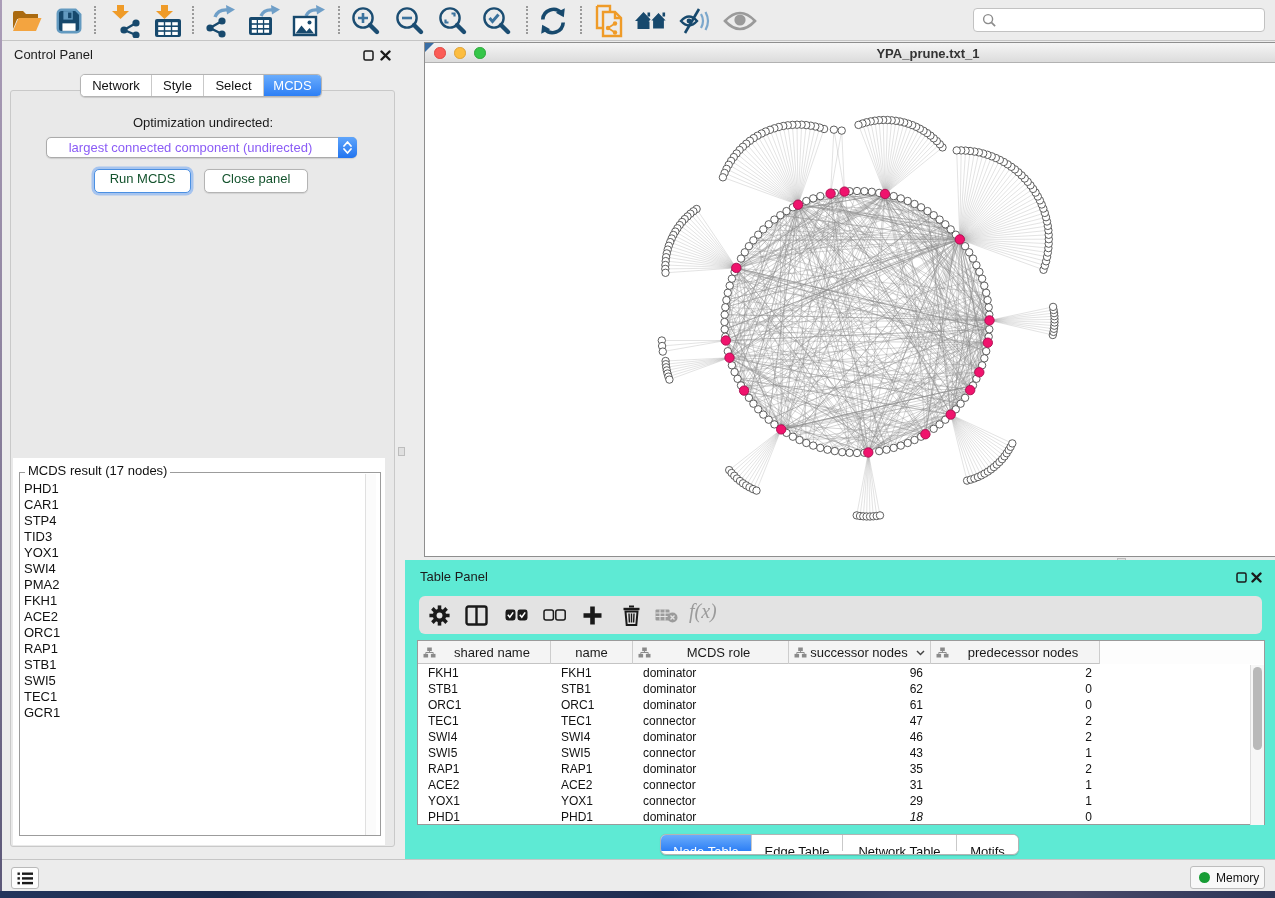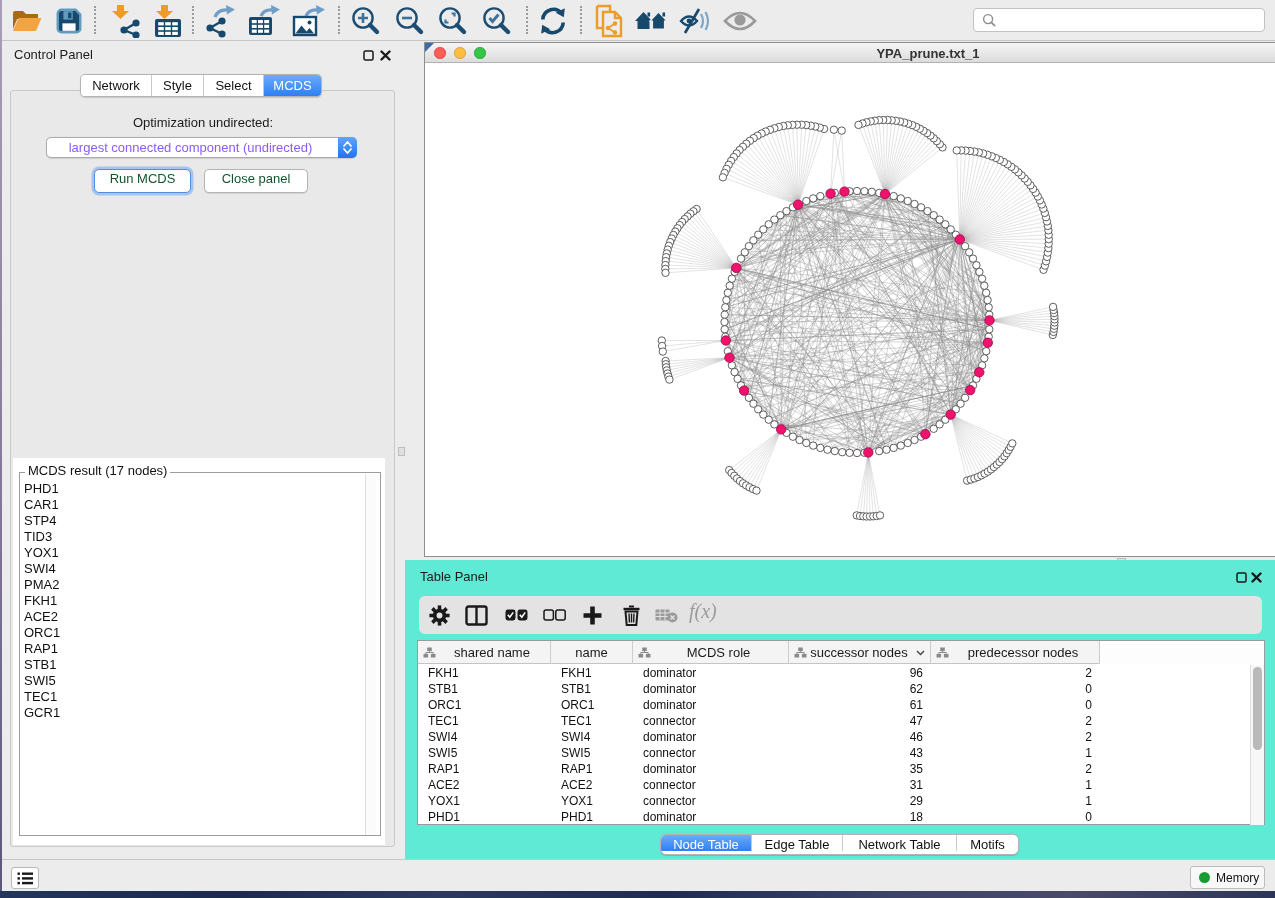--- a/index.html
+++ b/index.html
@@ -71,21 +71,21 @@
 #nt-header { position:absolute; left:0; top:0; width:846px; height:23px; background:#f4f4f4; border-bottom:1px solid #c4c4c4; display:flex; }
 .nt-hcell { height:23px; border-right:1px solid #cdcdcd; display:flex; align-items:center; justify-content:center; font-size:13px; color:#1a1a1a; position:relative; }
 .nt-hcell .hier { position:absolute; left:5px; top:6px; }
 .nt-hcell .chev { margin-left:8px; }
 #nt-body { position:absolute; left:0; top:24px; width:846px; }
 .nt-row { height:16px; display:flex; }
 .nt-cell { font-size:12px; line-height:16px; color:#111; overflow:hidden; }
 #nt-scroll { position:absolute; right:0; top:24px; width:14px; height:160px; background:#f7f7f7; border-left:1px solid #dedede; }
 #nt-thumb { position:absolute; left:2px; top:2px; width:9px; height:83px; background:#b9b9b9; border-radius:5px; }
 #tp-tabs { position:absolute; left:255px; top:274px; height:21px; display:flex; border:1px solid #b4b4b4; border-radius:6px; background:#fff; overflow:hidden; box-shadow:0 0.5px 1px rgba(0,0,0,.15); }
-.tp-tab { height:16px; line-height:19px; font-size:13px; padding:0; color:#111; border-right:1px solid #c9c9c9; background:#fff; }
+.tp-tab { height:16px; line-height:19px; font-size:13px; padding:7px; color:#111; border-right:1px solid #c9c9c9; background:#fff; }
 .tp-tab:last-child { border-right:none; }
 .tp-tab { text-align:center; }
 #tp-tabs .tp-tab:nth-child(1){width:91px}
 #tp-tabs .tp-tab:nth-child(2){width:91px}
 #tp-tabs .tp-tab:nth-child(3){width:114px}
 #tp-tabs .tp-tab:nth-child(4){width:61px}
 .tp-tab.active { background:linear-gradient(#6aacfc,#2d7ff5); color:#fff; }
 
 
 #status-bar { position:absolute; left:2px; top:859px; width:1273px; height:32px; background:#ececec; border-top:1px solid #c6c6c6; }
@@ -819,21 +819,21 @@
           <div class="nt-cell" style="width: 133px; text-align: left; padding: 0px 0px 0px 10px;">YOX1</div>
           <div class="nt-cell" style="width: 82px; text-align: left; padding: 0px 0px 0px 10px;">YOX1</div>
           <div class="nt-cell" style="width: 156px; text-align: left; padding: 0px 0px 0px 10px;">connector</div>
           <div class="nt-cell" style="width: 142px; text-align: right; padding: 0px 8px 0px 0px;">29</div>
           <div class="nt-cell" style="width: 169px; text-align: right; padding: 0px 8px 0px 0px;">1</div>
         </div>
         <div class="nt-row">
           <div class="nt-cell" style="width: 133px; text-align: left; padding: 0px 0px 0px 10px;">PHD1</div>
           <div class="nt-cell" style="width: 82px; text-align: left; padding: 0px 0px 0px 10px;">PHD1</div>
           <div class="nt-cell" style="width: 156px; text-align: left; padding: 0px 0px 0px 10px;">dominator</div>
-          <div class="nt-cell" style="width: 142px; text-align: right; padding: 0px 8px 4px 0px;">18</div>
+          <div class="nt-cell" style="width: 142px; text-align: right; padding: 0px 8px 4px 0px; font-style: italic;">18</div>
           <div class="nt-cell" style="width: 169px; text-align: right; padding: 0px 8px 0px 0px;">0</div>
         </div>
       </div>
     <div id="nt-scroll">
         <div id="nt-thumb"></div>
       </div>
   </div>
   <div id="tp-tabs">
       <div class="tp-tab active">Node Table</div>
       <div class="tp-tab">Edge Table</div>

